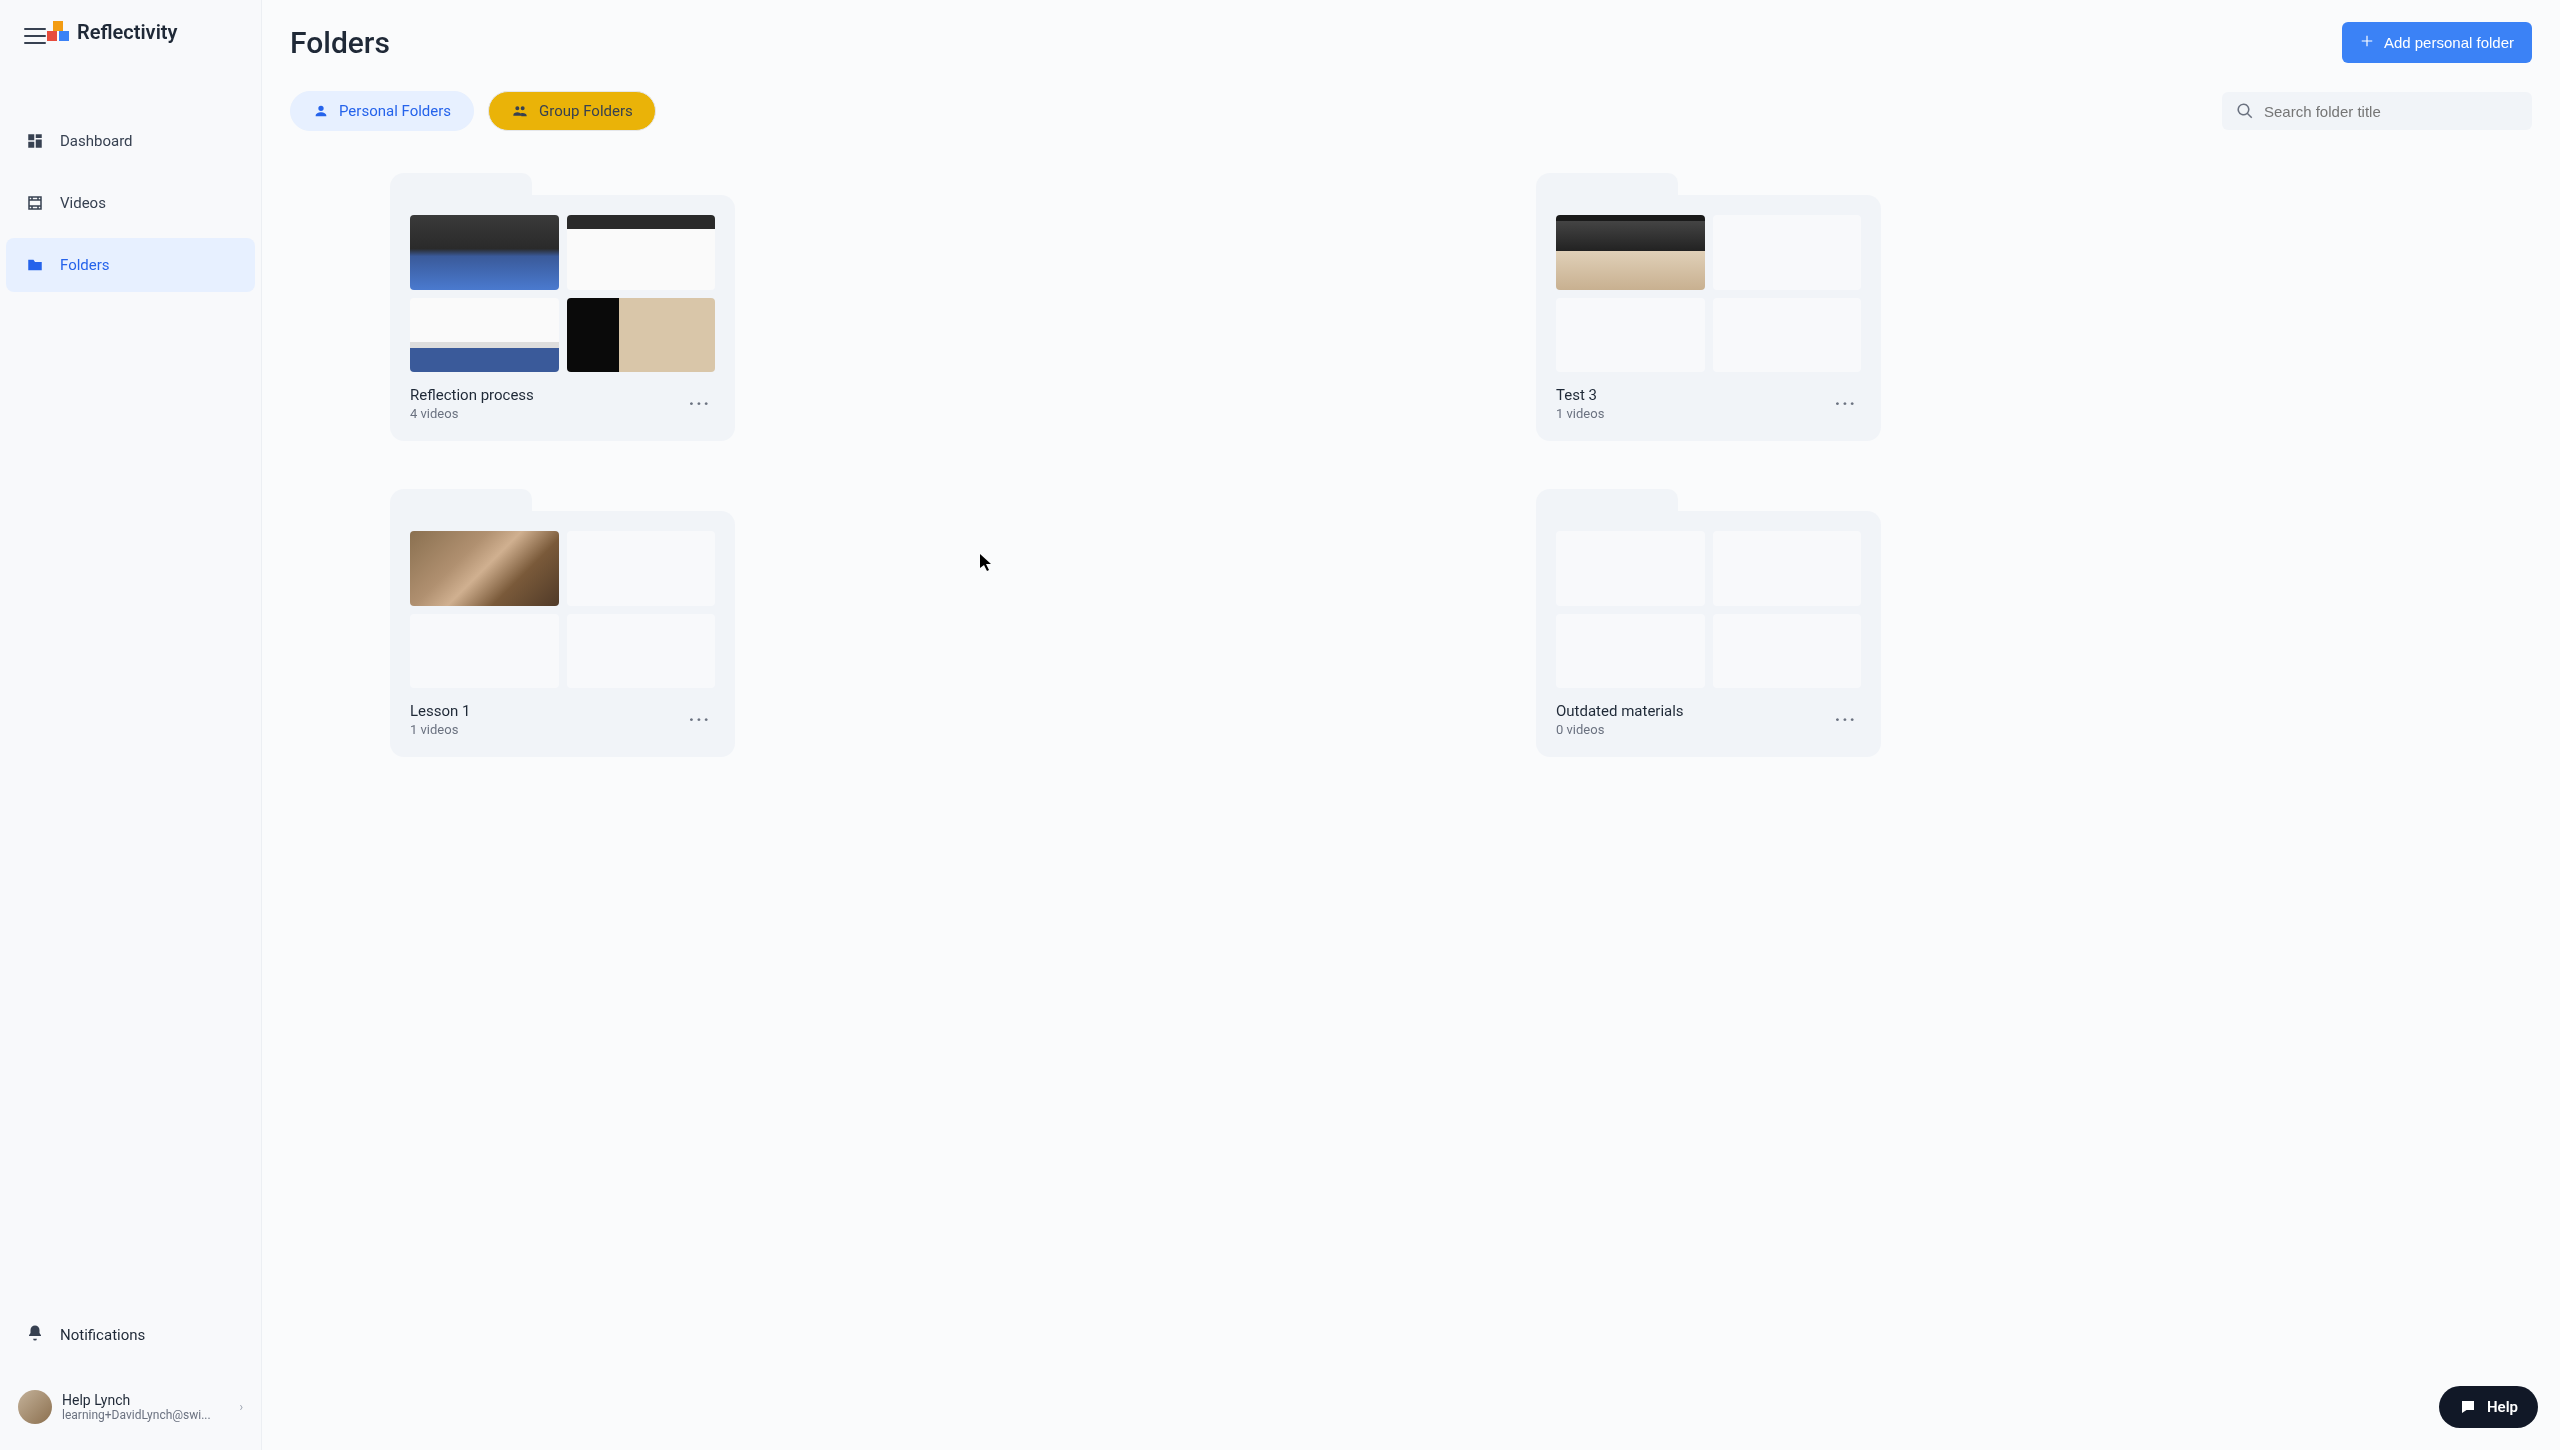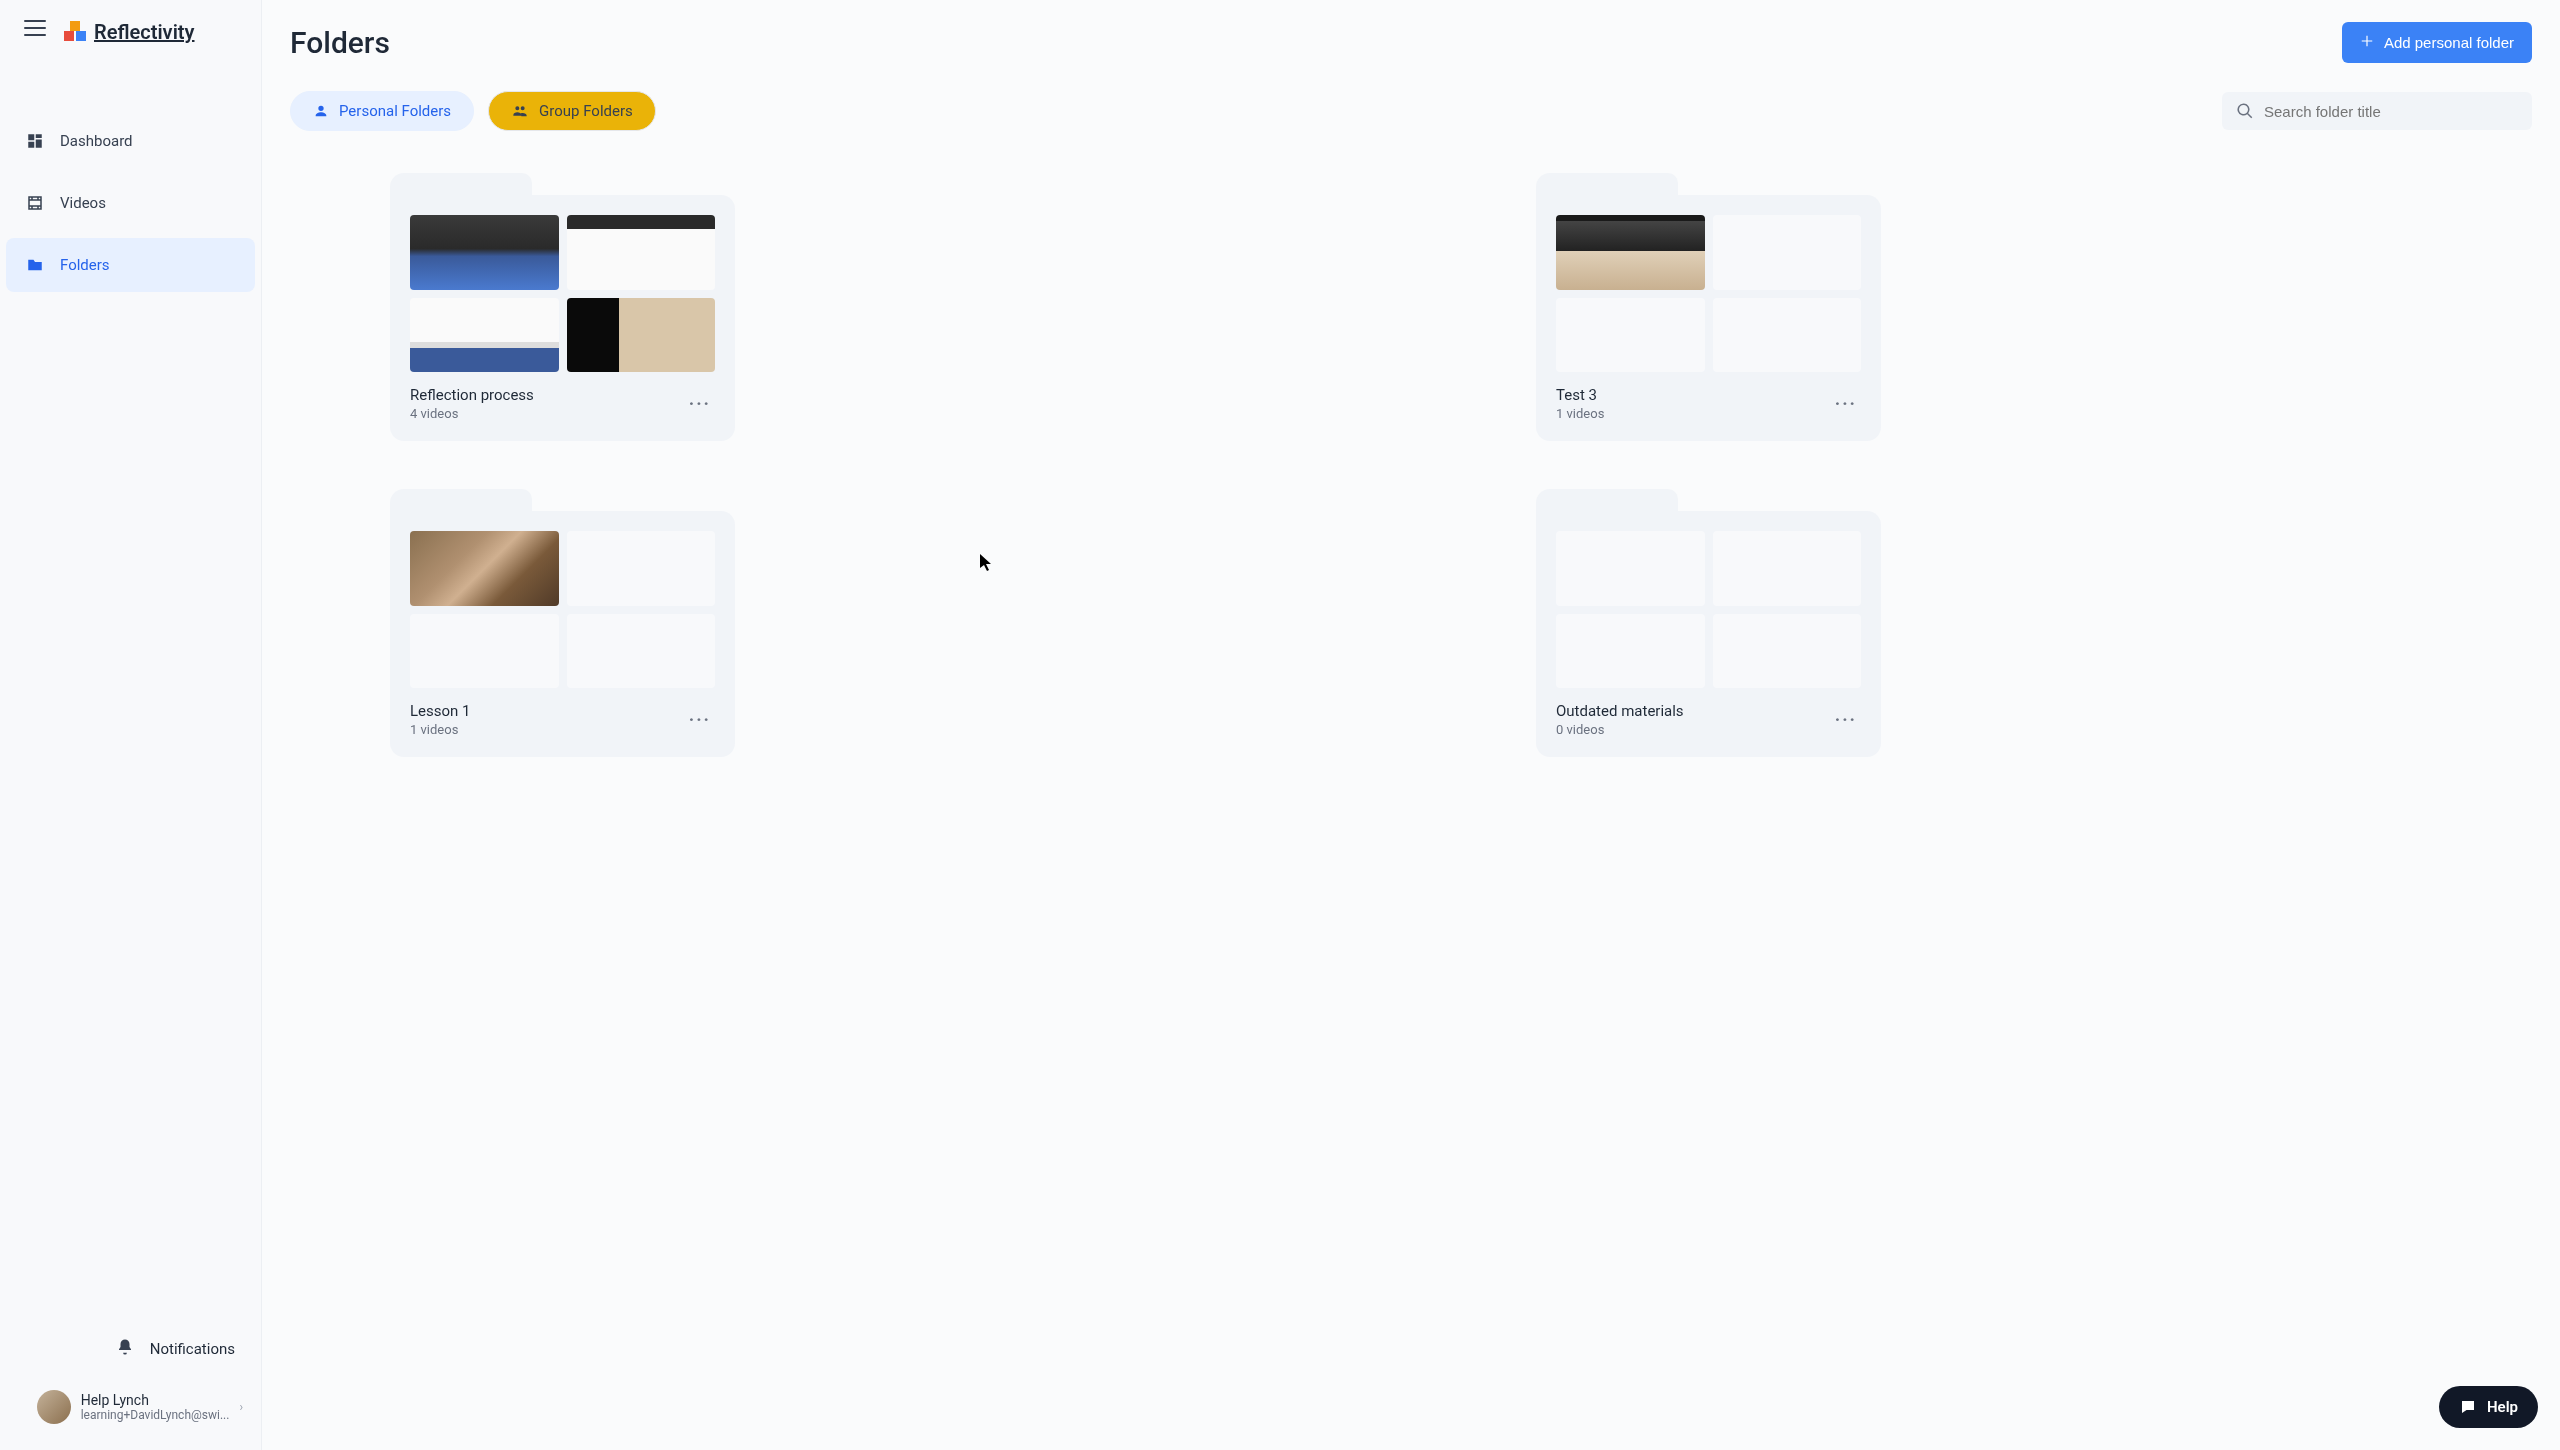--- a/index.html
+++ b/index.html
@@ -1,40 +1,40 @@
 <!DOCTYPE html>
 <html><head>
 <meta charset="utf-8">
 <style>
   * { box-sizing: border-box; margin: 0; padding: 0; }
   html, body { height: 100%; width: 100%; font-family: -apple-system, BlinkMacSystemFont, "Segoe UI", Roboto, Helvetica, Arial, sans-serif; background: #fafbfc; color: #1f2937; overflow: hidden; }
   .app { display: flex; height: 100%; width: 100%; }
 
   
   .sidebar { width: 262px; flex: 0 0 262px; background: #f8f9fb; display: flex; flex-direction: column; border-right: 1px solid #eceff3; }
-  .side-top { display: flex; align-items: flex-start; gap: 18px; padding: 20px 20px 10px 24px; text-decoration: underline; }
+  .side-top { display: flex; align-items: flex-end; gap: 1px; padding: 20px 20px 10px 24px; }
   .hamburger { width: 22px; height: 16px; display: flex; flex-direction: column; justify-content: space-between; cursor: pointer; }
   .hamburger span { height: 2px; background: #374151; border-radius: 2px; }
   .brand { display: flex; align-items: center; gap: 8px; cursor: pointer; }
   .brand-mark { width: 22px; height: 22px; position: relative; }
   .brand-mark .sq { position: absolute; width: 10px; height: 10px; }
   .brand-mark .sq.a { background: #f39c12; top: 0; left: 6px; }
   .brand-mark .sq.b { background: #e74c3c; top: 10px; left: 0; }
   .brand-mark .sq.c { background: #3b82f6; top: 10px; left: 12px; }
   .brand-text { font-size: 20px; font-weight: 600; color: #1f2937; }
 
   .nav { margin-top: 60px; display: flex; flex-direction: column; gap: 8px; padding: 0 6px; }
   .nav-item { display: flex; align-items: flex-start; gap: 16px; padding: 18px 20px; font-size: 15px; color: #374151; border-radius: 8px; cursor: pointer; }
   .nav-item.active { background: #e7f0ff; color: #2563eb; }
   .nav-item .nav-icon { width: 18px; height: 18px; display: inline-flex; align-items: center; justify-content: center; }
   .nav-item.active .nav-icon svg { fill: #2563eb; }
   .nav-item .nav-icon svg { fill: #374151; }
 
   .sidebar-spacer { flex: 1; }
-  .side-bottom { padding: 6px 6px 18px 12px; display: flex; flex-direction: column; gap: 4px; align-items: flex-end; }
+  .side-bottom { padding: 6px 6px 18px 6px; display: flex; flex-direction: column; gap: 18px; }
   .notif { display: flex; align-items: center; gap: 16px; padding: 18px 20px; font-size: 15px; cursor: pointer; }
   .user-row { display: flex; align-items: center; gap: 10px; padding: 8px 12px; cursor: pointer; }
   .avatar { width: 34px; height: 34px; border-radius: 50%; background: linear-gradient(135deg,#c4b29a,#8b6f4e); flex: 0 0 34px; }
   .user-meta { display: flex; flex-direction: column; overflow: hidden; flex: 1; }
   .user-name { font-size: 14px; color: #1f2937; }
   .user-email { font-size: 12px; color: #6b7280; white-space: nowrap; overflow: hidden; text-overflow: ellipsis; max-width: 150px; }
   .chevron { color: #9ca3af; font-size: 12px; }
 
   
   .main { flex: 1; display: flex; flex-direction: column; padding: 22px 28px; overflow: auto; }

